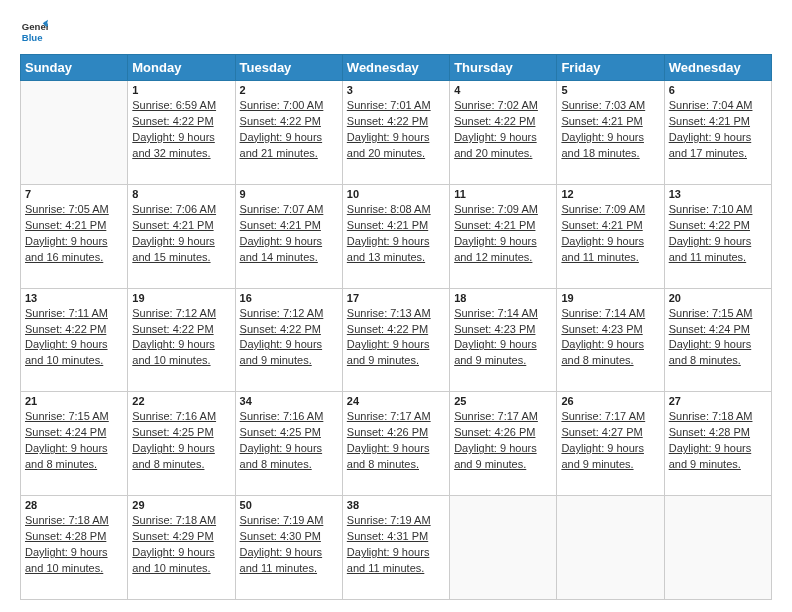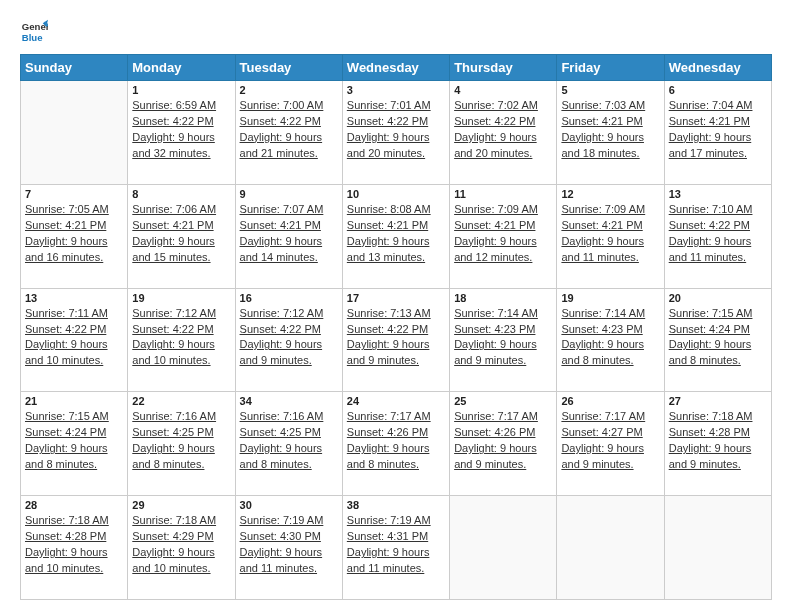--- a/index.html
+++ b/index.html
@@ -255,21 +255,21 @@
         <tr>
           <td>
             <span class="day-num">28</span>
             <div class="day-info"><span>Sunrise: 7:18 AM</span><br><span>Sunset: 4:28 PM</span><br><span>Daylight: 9 hours and 10 minutes.</span></div>
           </td>
           <td>
             <span class="day-num">29</span>
             <div class="day-info"><span>Sunrise: 7:18 AM</span><br><span>Sunset: 4:29 PM</span><br><span>Daylight: 9 hours and 10 minutes.</span></div>
           </td>
           <td>
-            <span class="day-num">30</span>
+            <span class="day-num">50</span>
             <div class="day-info"><span>Sunrise: 7:19 AM</span><br><span>Sunset: 4:30 PM</span><br><span>Daylight: 9 hours and 11 minutes.</span></div>
           </td>
           <td>
             <span class="day-num">38</span>
             <div class="day-info"><span>Sunrise: 7:19 AM</span><br><span>Sunset: 4:31 PM</span><br><span>Daylight: 9 hours and 11 minutes.</span></div>
           </td>
           <td class="empty-cell"></td>
           <td class="empty-cell"></td>
           <td class="empty-cell"></td>
         </tr>

